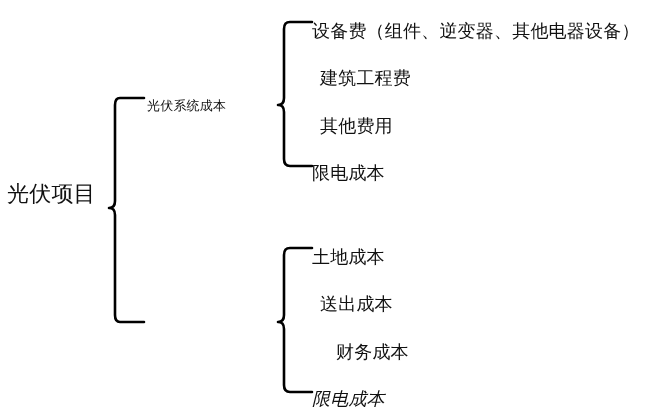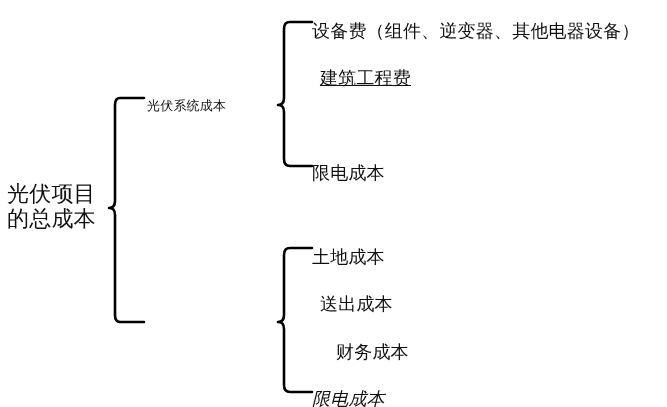--- a/index.html
+++ b/index.html
@@ -36,21 +36,21 @@
   #root-label .rl-line { display: block; }
 
   .branch-label { font-size: 13px; }
   #branch-1-label { left: 147px; top: 94px; }
   #branch-2-label { left: 147px; top: 311px; }
 
   .leaf-label { font-size: 18px; margin-top: 8px; }
 
   
   #leaf-1-1 { left: 312px; top: 11px; }
-  #leaf-1-2 { left: 320px; top: 58px; text-decoration: underline; }
+  #leaf-1-2 { left: 320px; top: 58px; }
   #leaf-1-3 { left: 320px; top: 106px; }
   #leaf-1-4 { left: 312px; top: 153px; }
   
   #leaf-2-1 { left: 312px; top: 237px; }
   #leaf-2-2 { left: 320px; top: 284px; }
   #leaf-2-3 { left: 336px; top: 332px; }
   #leaf-2-4 { left: 312px; top: 379px; font-style: italic; }
 
   .brace-svg {
     position: absolute;
@@ -67,40 +67,40 @@
   #brace-group-1 { left: 274px; top: 14px; }
   #brace-group-2 { left: 274px; top: 240px; }
 </style>
 </head>
 <body>
 
 <div id="canvas">
 
   <div class="node-text" id="root-label">
     <span class="rl-line">光伏项目</span>
-    <span class="rl-line">的总成本</span>
   </div>
 
   <svg class="brace-svg" id="brace-root" width="42" height="232" viewBox="0 0 42 232">
     <path class="brace-path" d="M 40 2 L 16 2 Q 11 2 11 9 L 11 105 Q 11 112 5 112 Q 11 112 11 119 L 11 219 Q 11 226 16 226 L 40 226"></path>
   </svg>
 
   <div class="node-text branch-label" id="branch-1-label">光伏系统成本</div>
 
 
   <svg class="brace-svg" id="brace-group-1" width="42" height="158" viewBox="0 0 42 158">
     <path class="brace-path" d="M 38 8 L 16 8 Q 10 8 10 15 L 10 84 Q 10 91 4 91 Q 10 91 10 98 L 10 145 Q 10 152 16 152 L 38 152"></path>
   </svg>
 
   <svg class="brace-svg" id="brace-group-2" width="42" height="158" viewBox="0 0 42 158">
     <path class="brace-path" d="M 38 8 L 16 8 Q 10 8 10 15 L 10 75 Q 10 82 4 82 Q 10 82 10 89 L 10 145 Q 10 152 16 152 L 38 152"></path>
   </svg>
 
   <div class="node-text leaf-label" id="leaf-1-1">设备费（组件、逆变器、其他电器设备）</div>
   <div class="node-text leaf-label" id="leaf-1-2">建筑工程费</div>
+  <div class="node-text leaf-label" id="leaf-1-3">其他费用</div>
   <div class="node-text leaf-label" id="leaf-1-4">限电成本</div>
 
   <div class="node-text leaf-label" id="leaf-2-1">土地成本</div>
   <div class="node-text leaf-label" id="leaf-2-2">送出成本</div>
   <div class="node-text leaf-label" id="leaf-2-3">财务成本</div>
   <div class="node-text leaf-label" id="leaf-2-4">限电成本</div>
 
 </div>
 
 </body></html>

